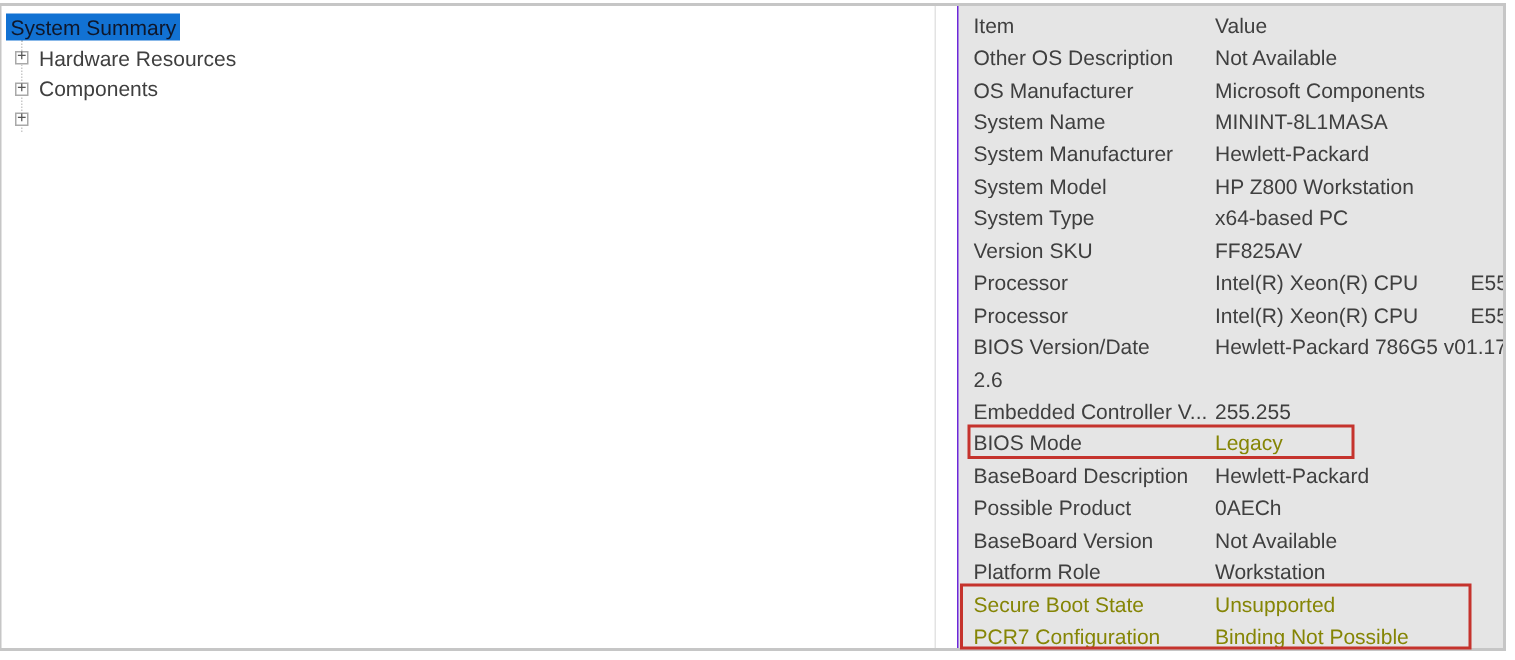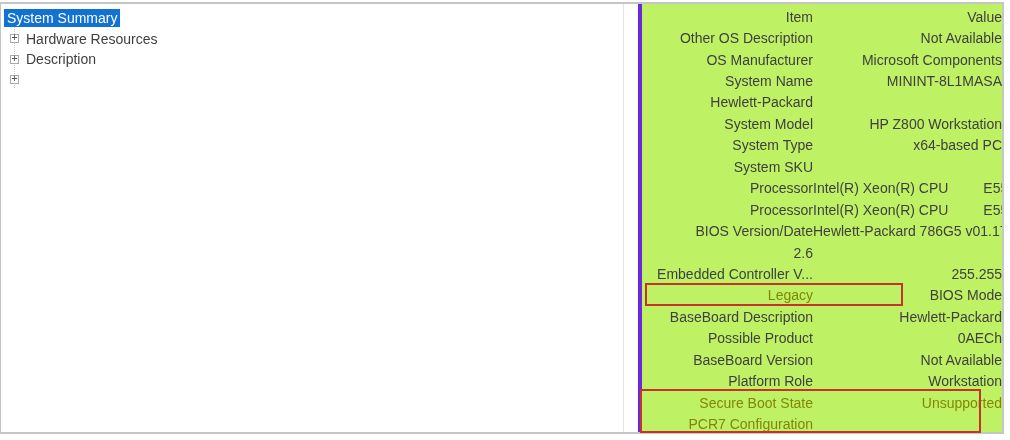--- a/index.html
+++ b/index.html
@@ -25,32 +25,32 @@
     content:"";position:absolute;left:13px;top:22px;height:62px;
     border-left:1px dotted #c9c9c9;
   }
   .tree-item{
     height:20.5px;display:flex;align-items:center;position:relative;z-index:1;
     white-space:nowrap;cursor:default;
   }
   .tree-item.root{padding-left:3px;}
   .tree-item.child{padding-left:9px;}
   .tree-label{padding:1px 3px;}
-  .tree-item.selected .tree-label{background:var(--sel);color:#ffffff;}
+  .tree-item.selected .tree-label{background:var(--sel);color:#0f172a;}
   .expander{
     width:9px;height:9px;border:1px solid #a9a9a9;background:#fff;color:#555;
     font-size:10px;line-height:6px;text-align:center;margin-right:4px;flex:none;
     font-family:"DejaVu Sans Mono",monospace;
   }
   
   .splitter{position:absolute;left:624px;top:0;bottom:0;width:13px;cursor:col-resize;}
   
   .details-pane{
     position:absolute;left:637px;top:0;bottom:0;right:0;
-    border-left:4px solid #6d28d9;padding-top:2px;overflow:hidden;background:#bef264;text-align:right;
+    border-left:1px solid #6d28d9;padding-top:2px;overflow:hidden;background:#e5e5e5;
   }
   .trow{
     display:grid;grid-template-columns:161px 1fr;align-items:center;
     height:21.45px;padding-left:10px;white-space:nowrap;
   }
   .tcell{overflow:hidden;}
   .tval{white-space:pre;}
   .warn{color:var(--warn);}
   
   .anno{position:absolute;border:2px solid var(--hl);z-index:6;pointer-events:none;background:transparent;}
@@ -65,21 +65,21 @@
   <div class="tree-pane">
       <div class="tree-item root selected">
         <span class="tree-label">System Summary</span>
       </div>
       <div class="tree-item child">
         <span class="expander">+</span>
         <span class="tree-label">Hardware Resources</span>
       </div>
       <div class="tree-item child">
         <span class="expander">+</span>
-        <span class="tree-label">Description</span>
+        <span class="tree-label">Components</span>
       </div>
       <div class="tree-item child">
         <span class="expander">+</span>
       </div>
     </div>
 
   <div class="splitter"></div>
 
   <div class="details-pane">
     <div class="trow">
@@ -93,32 +93,34 @@
         </div>
         <div class="trow">
           <span class="tcell titem">OS Manufacturer</span>
           <span class="tcell tval">Microsoft Components</span>
         </div>
         <div class="trow">
           <span class="tcell titem">System Name</span>
           <span class="tcell tval">MININT-8L1MASA</span>
         </div>
         <div class="trow">
+          <span class="tcell titem">System Manufacturer</span>
           <span class="tcell tval">Hewlett-Packard</span>
         </div>
         <div class="trow">
           <span class="tcell titem">System Model</span>
           <span class="tcell tval">HP Z800 Workstation</span>
         </div>
         <div class="trow">
           <span class="tcell titem">System Type</span>
           <span class="tcell tval">x64-based PC</span>
         </div>
         <div class="trow">
-          <span class="tcell titem">System SKU</span>
+          <span class="tcell titem">Version SKU</span>
+          <span class="tcell tval">FF825AV</span>
         </div>
         <div class="trow">
           <span class="tcell titem">Processor</span>
           <span class="tcell tval">Intel(R) Xeon(R) CPU         E5506</span>
         </div>
         <div class="trow">
           <span class="tcell titem">Processor</span>
           <span class="tcell tval">Intel(R) Xeon(R) CPU         E5506</span>
         </div>
         <div class="trow">
@@ -126,22 +128,22 @@
           <span class="tcell tval">Hewlett-Packard 786G5 v01.17, 8/</span>
         </div>
         <div class="trow">
           <span class="tcell tval">2.6</span>
         </div>
         <div class="trow">
           <span class="tcell titem">Embedded Controller V...</span>
           <span class="tcell tval">255.255</span>
         </div>
         <div class="trow">
+          <span class="tcell titem">BIOS Mode</span>
           <span class="tcell tval warn">Legacy</span>
-          <span class="tcell titem">BIOS Mode</span>
         </div>
         <div class="trow">
           <span class="tcell titem">BaseBoard Description</span>
           <span class="tcell tval">Hewlett-Packard</span>
         </div>
         <div class="trow">
           <span class="tcell titem">Possible Product</span>
           <span class="tcell tval">0AECh</span>
         </div>
         <div class="trow">
@@ -151,20 +153,21 @@
         <div class="trow">
           <span class="tcell titem">Platform Role</span>
           <span class="tcell tval">Workstation</span>
         </div>
         <div class="trow">
           <span class="tcell titem warn">Secure Boot State</span>
           <span class="tcell tval warn">Unsupported</span>
         </div>
         <div class="trow">
           <span class="tcell titem warn">PCR7 Configuration</span>
+          <span class="tcell tval warn">Binding Not Possible</span>
         </div>
       </div>
   </div>
 
 </div>
 
 <div class="anno anno-bios"></div>
 <div class="anno anno-secure"></div>
 
 </body></html>

